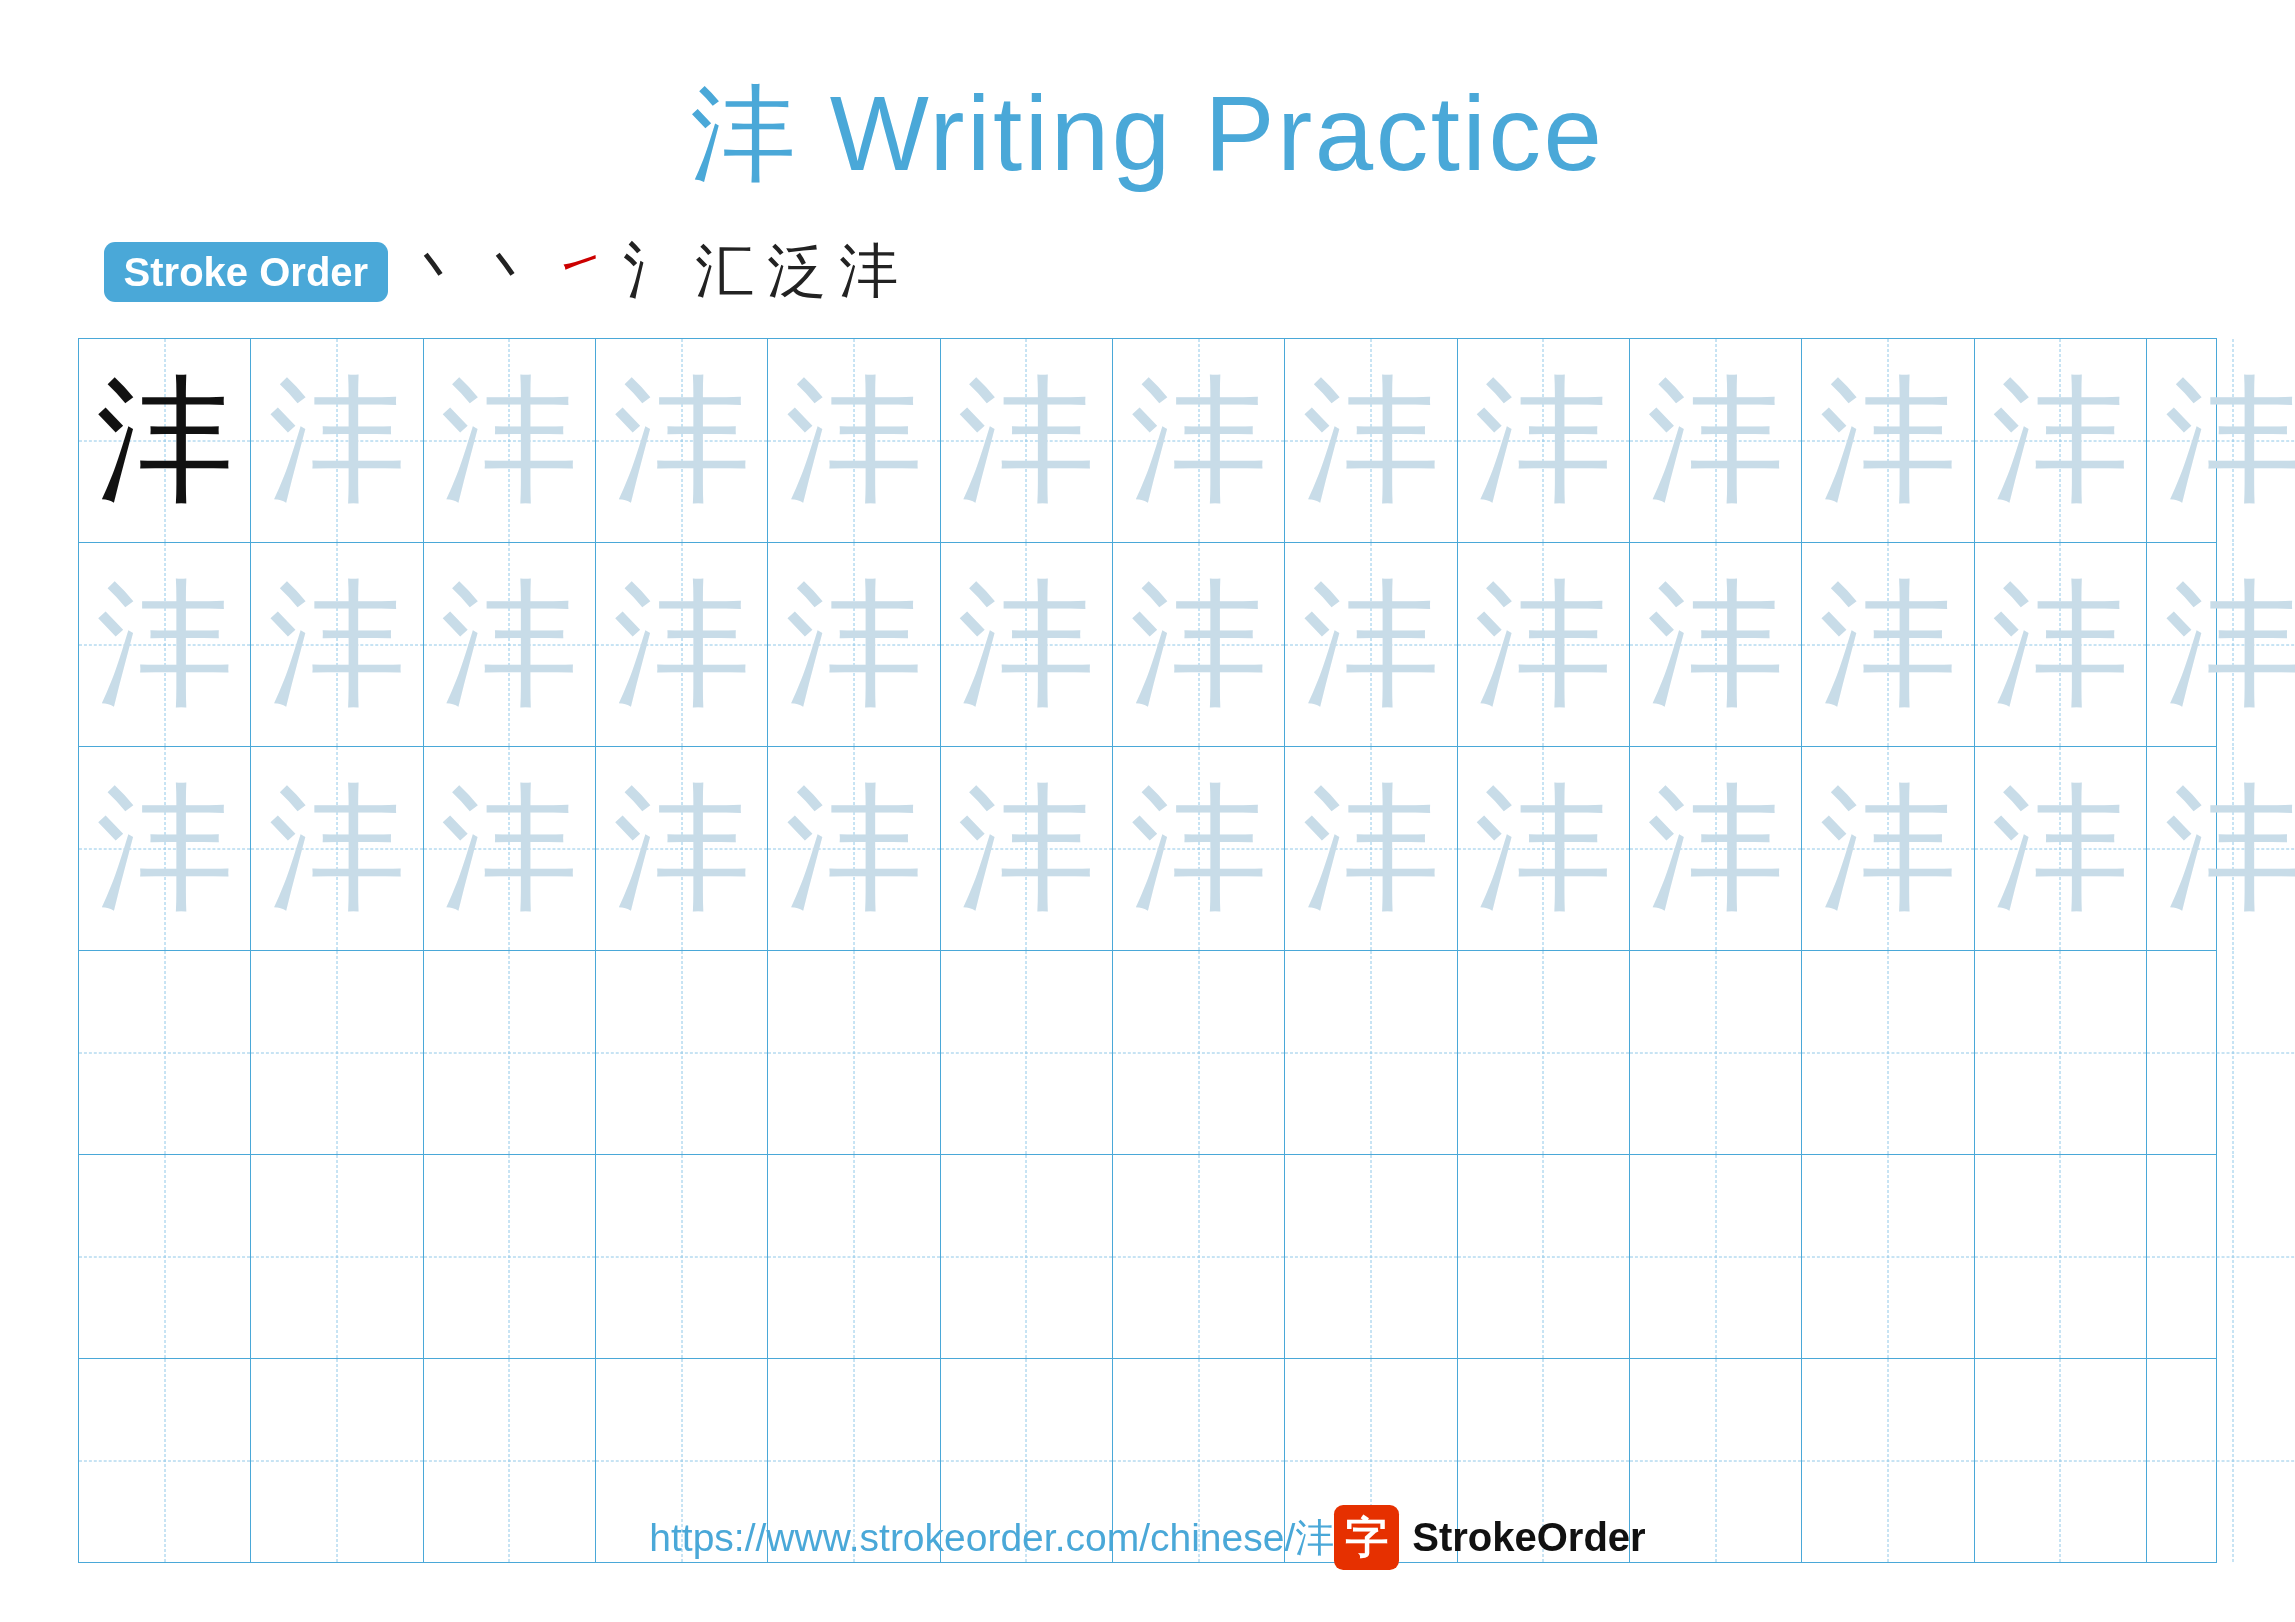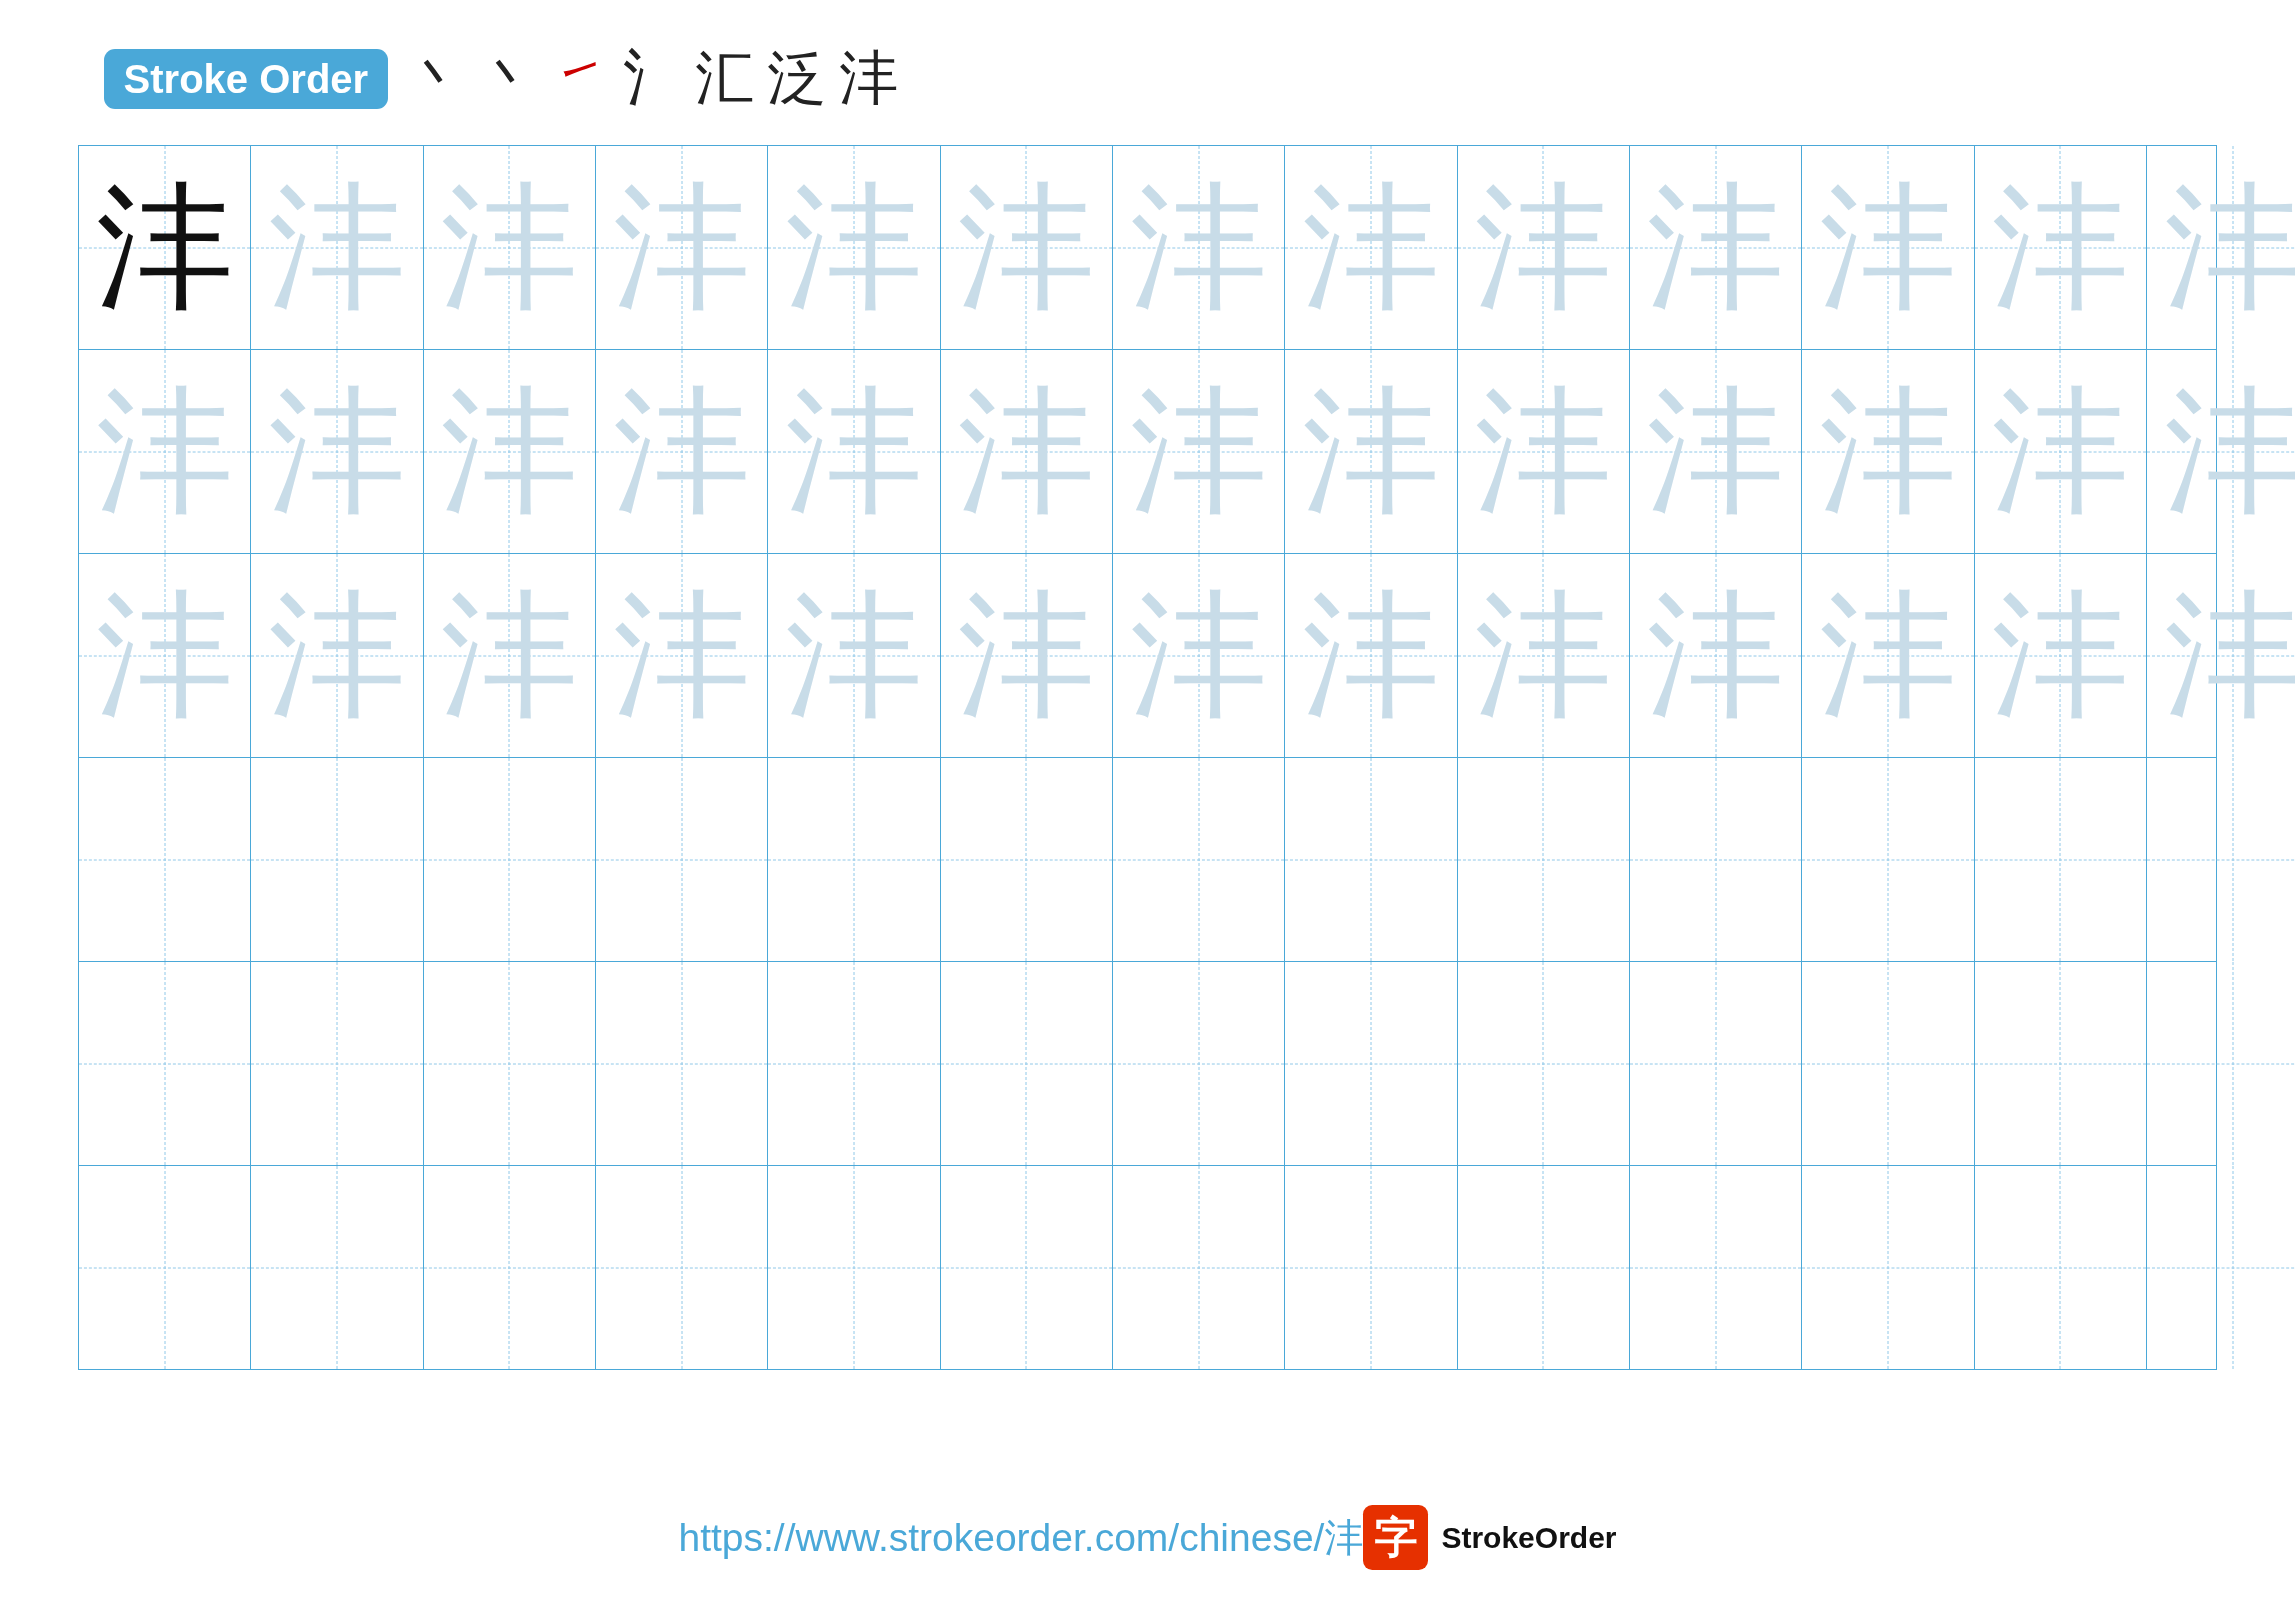--- a/index.html
+++ b/index.html
@@ -178,31 +178,34 @@
       display: flex;
       align-items: center;
       justify-content: center;
       color: #fff;
       font-size: 43px;
       font-weight: bold;
       font-family: serif;
     }
 
     .brand-name {
-      font-size: 30px;
+      font-size: 40px;
       font-weight: 700;
       color: #111;
       font-family: sans-serif;
     }
   </style>
 </head>
 <body>
 
 <div class="page">
 
+  <div class="title-section">
+    <span class="title-text">沣 Writing Practice</span>
+  </div>
 
   <div class="stroke-order-section">
     <div class="stroke-order-badge">Stroke Order</div>
     <div class="stroke-sequence">
 
       <span class="stroke-char">丶</span>
       <span class="stroke-char">丶</span>
       <span class="stroke-char red">㇀</span>
       <span class="stroke-char">氵</span>
       <span class="stroke-char">汇</span>

